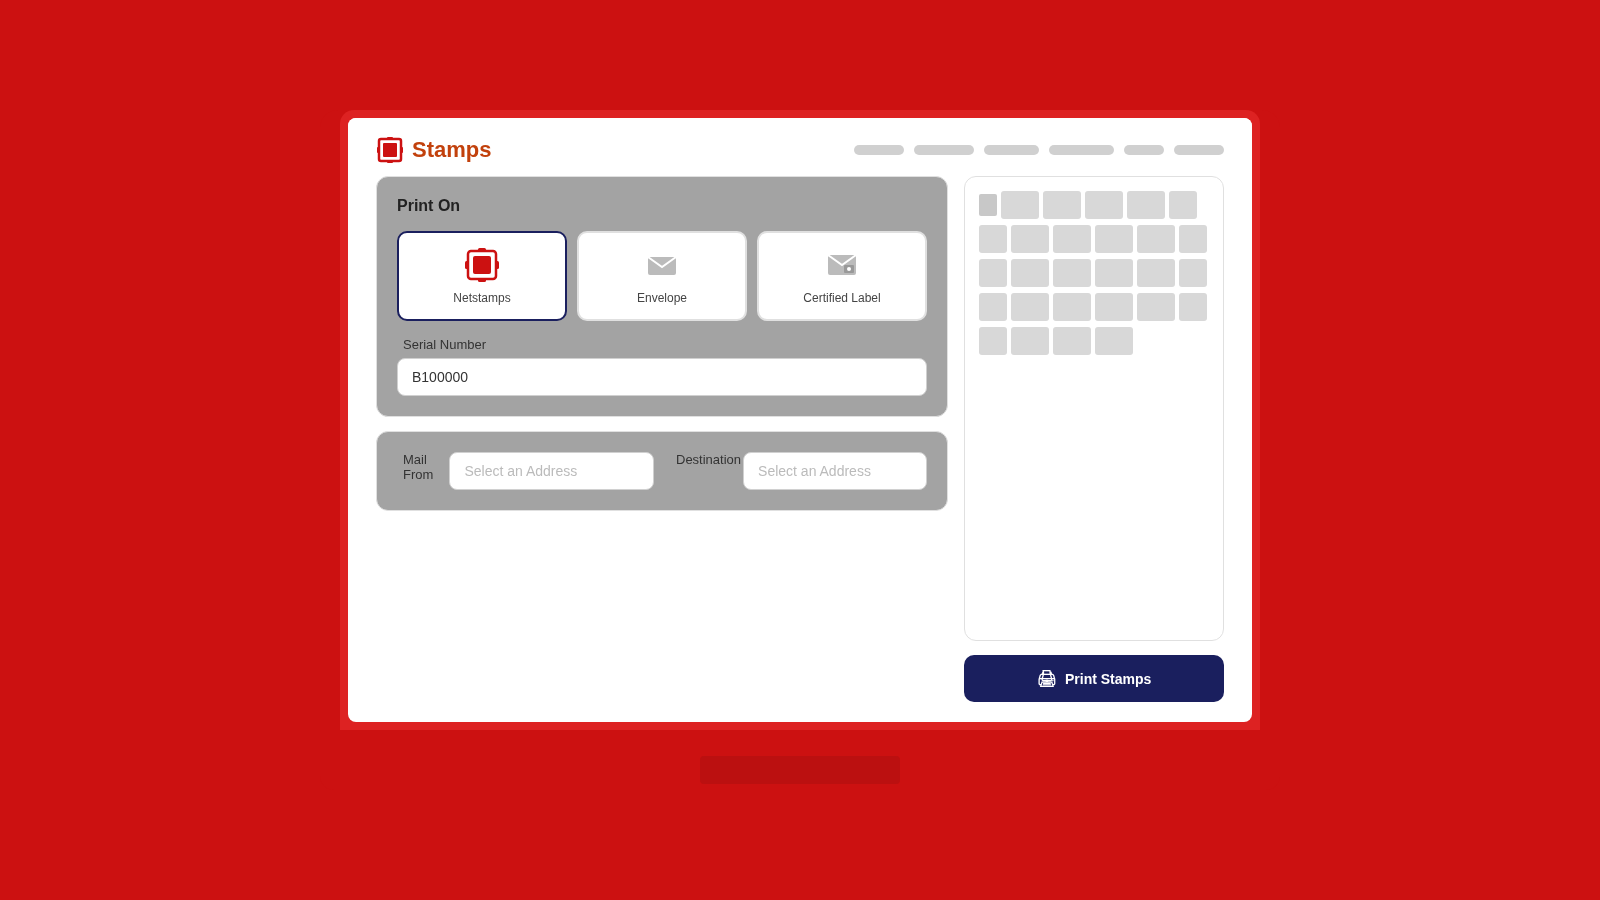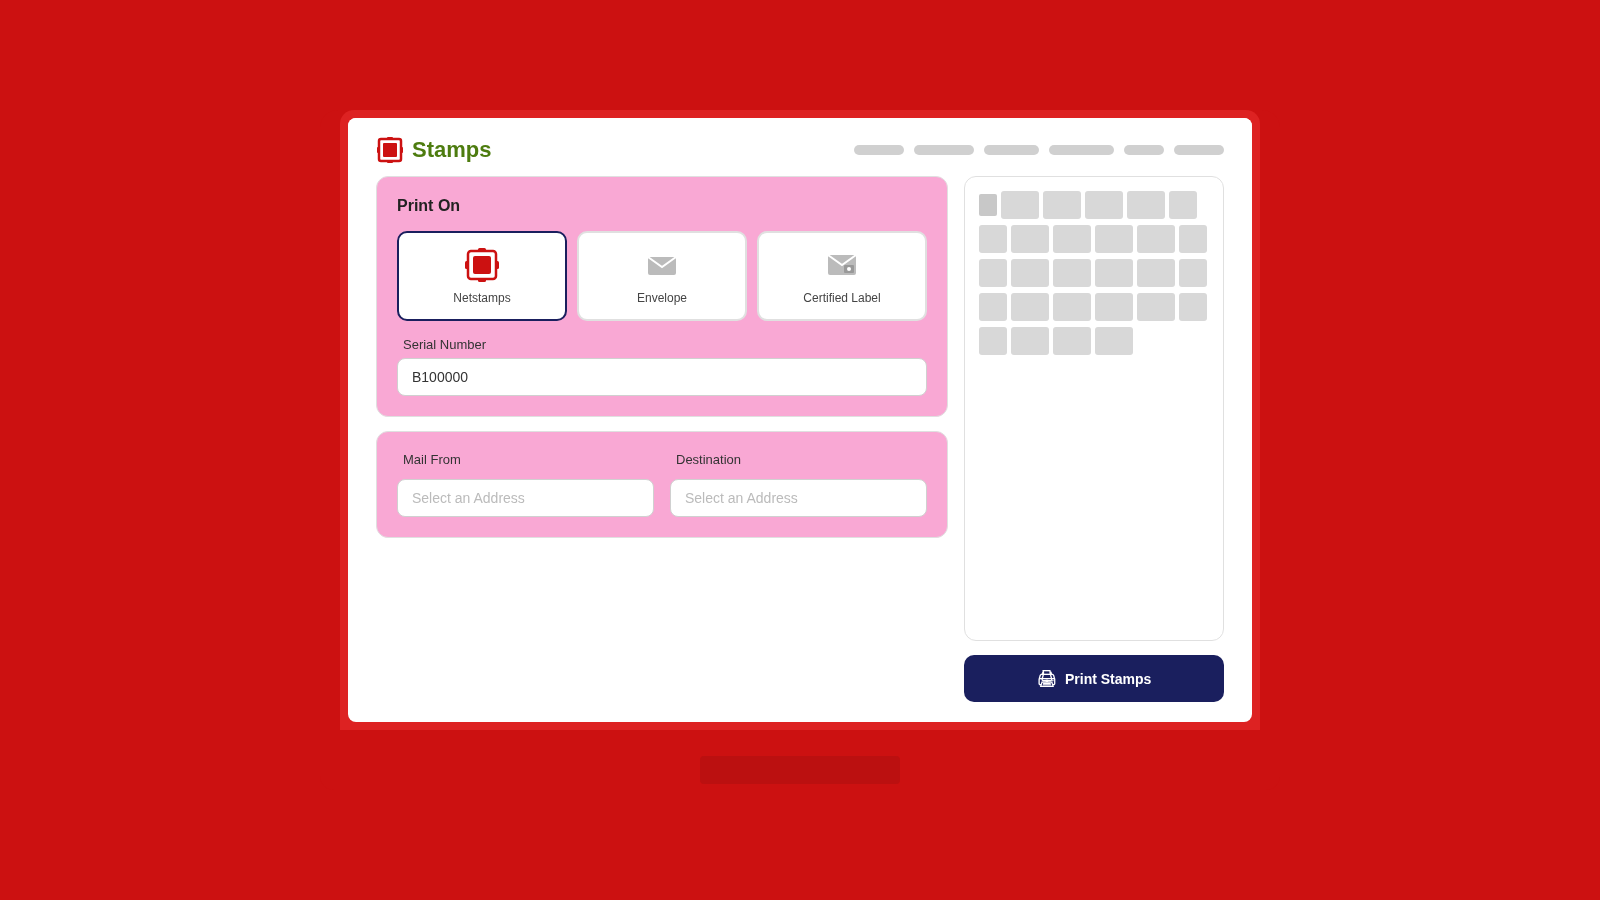--- a/index.html
+++ b/index.html
@@ -87,21 +87,21 @@
     }
 
     .logo-icon {
       width: 28px;
       height: 28px;
     }
 
     .logo-text {
       font-size: 22px;
       font-weight: 700;
-      color: #4d7c0f;
+      color: #c2410c;
     }
 
     .header-nav {
       display: flex;
       gap: 10px;
       align-items: center;
     }
 
     .nav-pill {
       height: 10px;
@@ -119,21 +119,21 @@
 
     
     .left-panel {
       flex: 1;
       display: flex;
       flex-direction: column;
       gap: 14px;
     }
 
     .card {
-      background: #f9a8d4;
+      background: #a3a3a3;
       border: 1px solid #e0e0e0;
       border-radius: 12px;
       padding: 20px;
     }
 
     .card-title {
       font-size: 16px;
       font-weight: 600;
       color: #222;
       margin-bottom: 16px;
@@ -248,22 +248,22 @@
 
     
     .address-row {
       display: flex;
       gap: 16px;
     }
 
     .address-field {
       flex: 1;
       display: flex;
-      flex-direction: column;
-      gap: 12px;
+      flex-direction: row;
+      gap: 2px;
     }
 
     
     .right-panel {
       width: 260px;
       display: flex;
       flex-direction: column;
       gap: 14px;
     }
 

